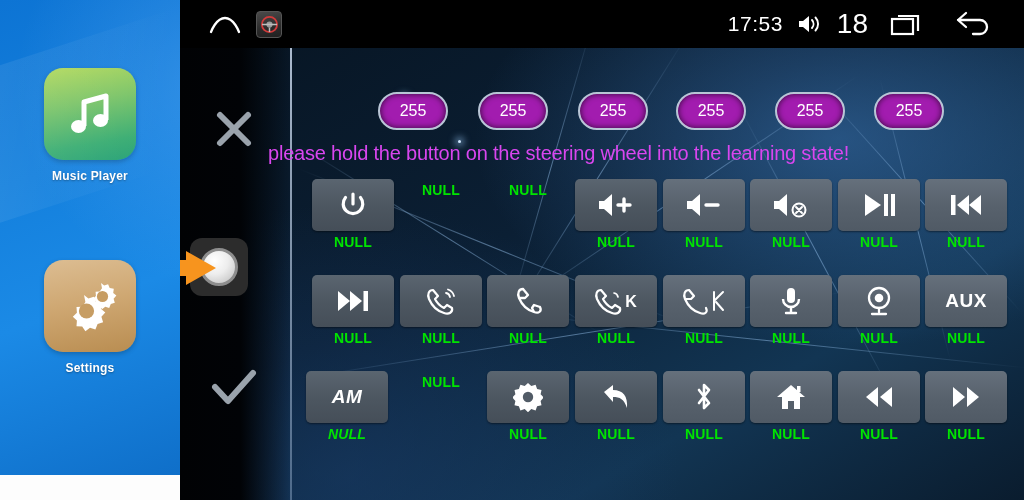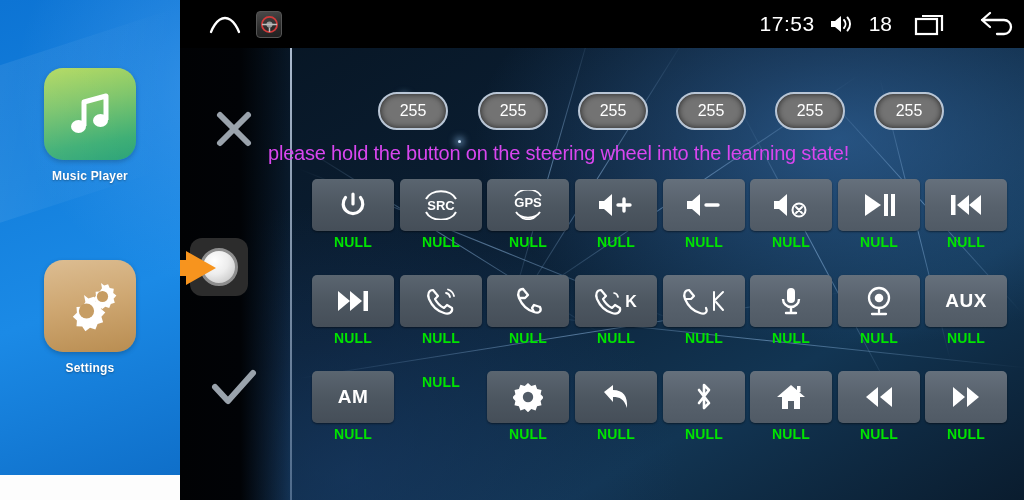--- a/index.html
+++ b/index.html
@@ -67,23 +67,23 @@
     background: #05080d;
     overflow: hidden;
   }
   #statusbar {
     position: absolute; left: 0; top: 0;
     width: 844px; height: 48px;
     background: #000000;
     display: flex; align-items: center;
   }
   #sb-left { display: flex; align-items: center; gap: 14px; padding-left: 28px; }
-  #sb-right { margin-left: auto; display: flex; align-items: center; gap: 14px; padding-right: 8px; }
+  #sb-right { margin-left: auto; display: flex; align-items: center; gap: 14px; padding-right: 32px; }
   .sb-time { color: #fff; font-size: 21px; letter-spacing: 0.5px; }
-  .sb-vol  { color: #fff; font-size: 21px; }
+  .sb-vol  { color: #fff; font-size: 28px; }
   .sw-badge {
     width: 26px; height: 27px;
     border-radius: 4px;
     background: linear-gradient(170deg, #4a4a4a 0%, #2c2c2c 60%, #202020 100%);
     display: flex; align-items: center; justify-content: center;
     border: 1px solid #555;
   }
 
   
   #bg {
@@ -141,21 +141,21 @@
     position: absolute; left: -42px; top: 203px;
     width: 78px; height: 34px;
   }
 
   
   #pill-row { position: absolute; left: 0; top: 92px; width: 844px; height: 40px; }
   .pill {
     position: absolute; top: 0;
     width: 70px; height: 38px;
     border-radius: 19px;
-    background: #737373;
+    background: #a21caf;
     border: 2px solid #b9c6d6;
     color: #ffffff;
     font-size: 16px;
     display: flex; align-items: center; justify-content: center;
     box-shadow: inset 0 0 6px rgba(0,0,0,0.7);
   }
 
   
   #warning {
     position: absolute; left: 88px; top: 142px;
@@ -323,38 +323,23 @@
       <div class="cell" style="left:132px; top:49px;">
         <div class="fn-btn">
           <svg width="26" height="28" viewBox="0 0 26 28">
               <path d="M13 3 V13" stroke="#fff" stroke-width="3.2" stroke-linecap="round" fill="none"></path>
               <path d="M5.5 6.5 A9.8 9.8 0 1 0 20.5 6.5" stroke="#fff" stroke-width="3.2" stroke-linecap="round" fill="none"></path>
             </svg>
         </div>
         <div class="fn-label">NULL</div>
       </div>
       <div class="cell" style="left:220px; top:49px;">
-        <div class="fn-btn">
-          <svg width="44" height="30" viewBox="0 0 44 30">
-            <text x="22" y="20" font-family="Liberation Sans, sans-serif" font-size="13" font-weight="bold" fill="#fff" text-anchor="middle">SRC</text>
-            <path d="M7 9 A16 12 0 0 1 37 9" stroke="#fff" stroke-width="2" fill="none"></path>
-            <path d="M7 22 A16 12 0 0 0 37 22" stroke="#fff" stroke-width="2" fill="none"></path>
-          </svg>
-        </div>
         <div class="fn-label">NULL</div>
       </div>
       <div class="cell" style="left:307px; top:49px;">
-        <div class="fn-btn">
-          <svg width="42" height="30" viewBox="0 0 42 30">
-            <text x="21" y="17" font-family="Liberation Sans, sans-serif" font-size="13" font-weight="bold" fill="#fff" text-anchor="middle">GPS</text>
-            <path d="M8 6 A14 10 0 0 1 34 6" stroke="#fff" stroke-width="1.8" fill="none"></path>
-            <path d="M9 22 A13 9 0 0 0 33 22" stroke="#fff" stroke-width="1.8" fill="none"></path>
-            <path d="M13 26 A9 6 0 0 0 29 26" stroke="#fff" stroke-width="1.8" fill="none"></path>
-          </svg>
-        </div>
         <div class="fn-label">NULL</div>
       </div>
       <div class="cell" style="left:395px; top:49px;">
         <div class="fn-btn">
           <svg width="40" height="26" viewBox="0 0 40 26">
               <path d="M3 9 H8 L16 2 V24 L8 17 H3 Z" fill="#fff"></path>
               <path d="M22 13 H34 M28 7 V19" stroke="#fff" stroke-width="3.4" stroke-linecap="round"></path>
             </svg>
         </div>
         <div class="fn-label">NULL</div>
@@ -469,21 +454,21 @@
         </div>
         <div class="fn-label">NULL</div>
       </div>
       <div class="cell" style="left:745px; top:145px;">
         <div class="fn-btn lighter">
           <span class="txt-ico">AUX</span>
         </div>
         <div class="fn-label">NULL</div>
       </div>
 
-      <div class="cell" style="left:132px; top:241px;">
+      <div class="cell" style="left:126px; top:241px;font-style:italic;">
         <div class="fn-btn">
           <span class="txt-ico">AM</span>
         </div>
         <div class="fn-label">NULL</div>
       </div>
       <div class="cell" style="left:220px; top:241px;">
         <div class="fn-label">NULL</div>
       </div>
       <div class="cell" style="left:307px; top:241px;">
         <div class="fn-btn">

